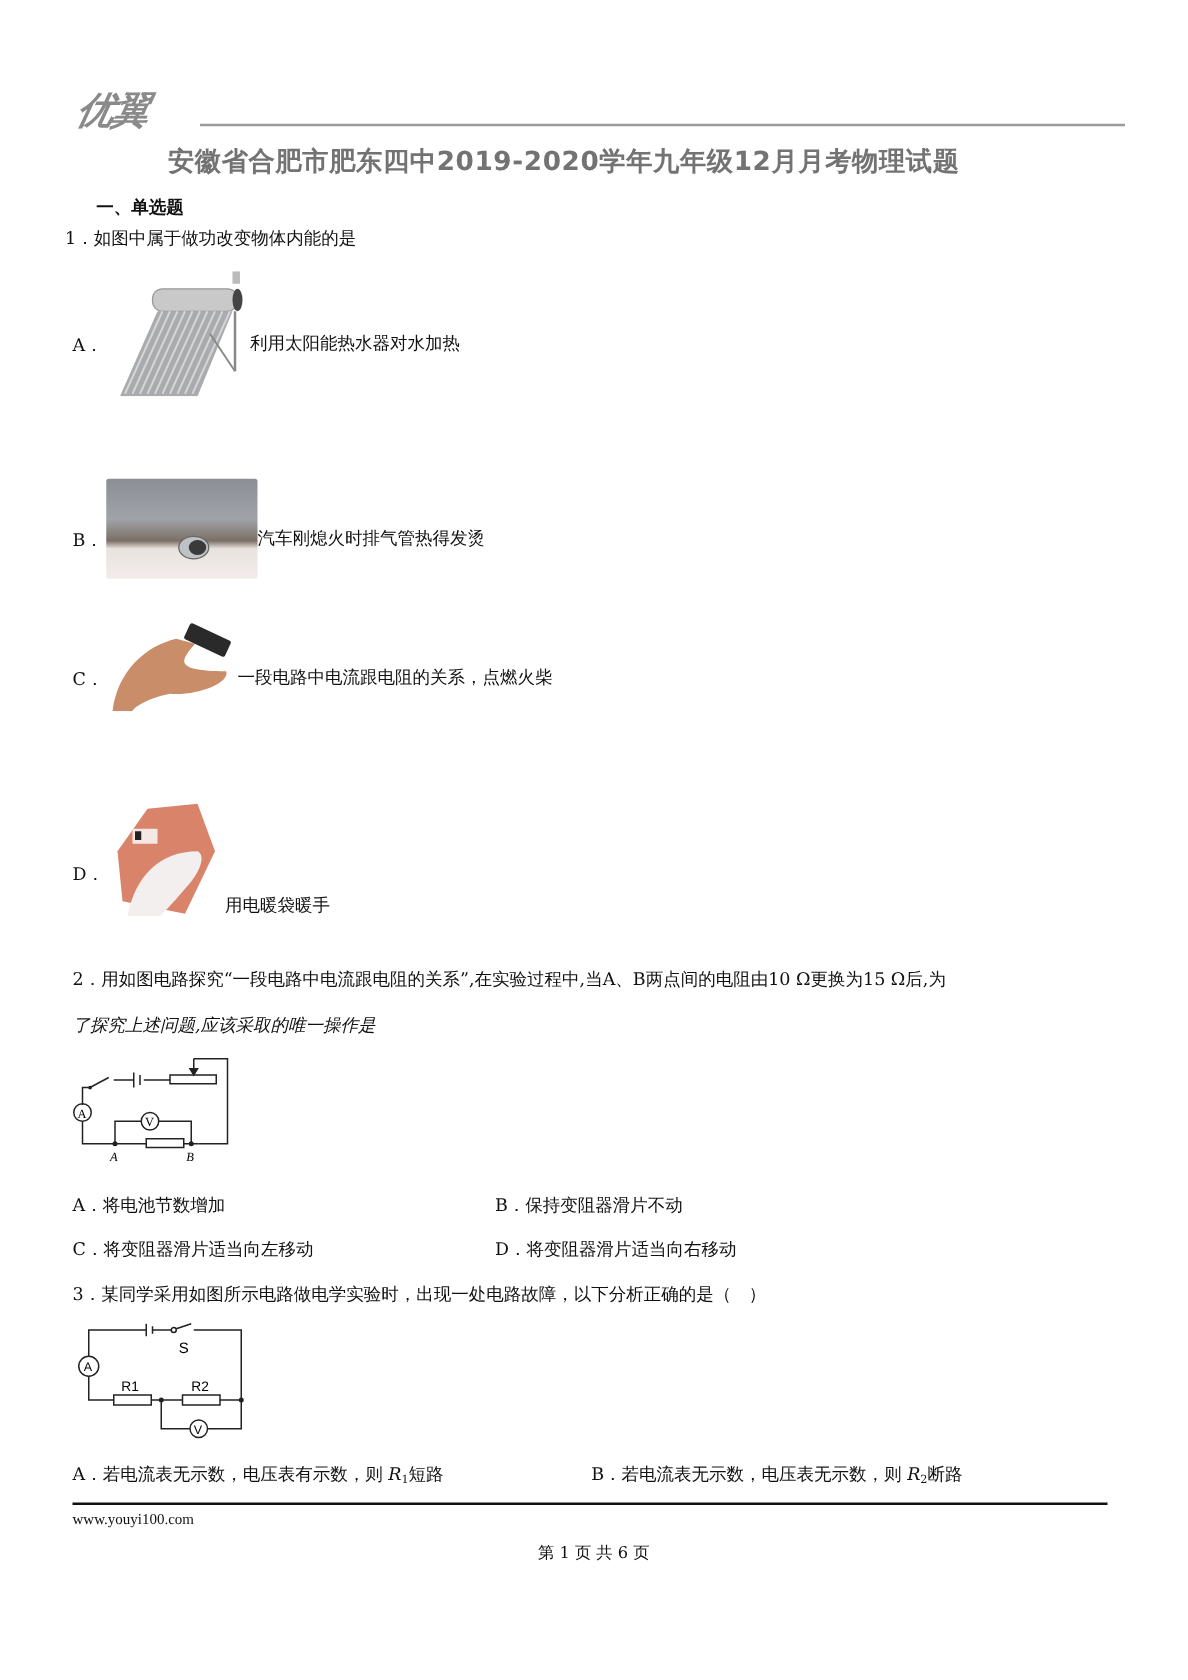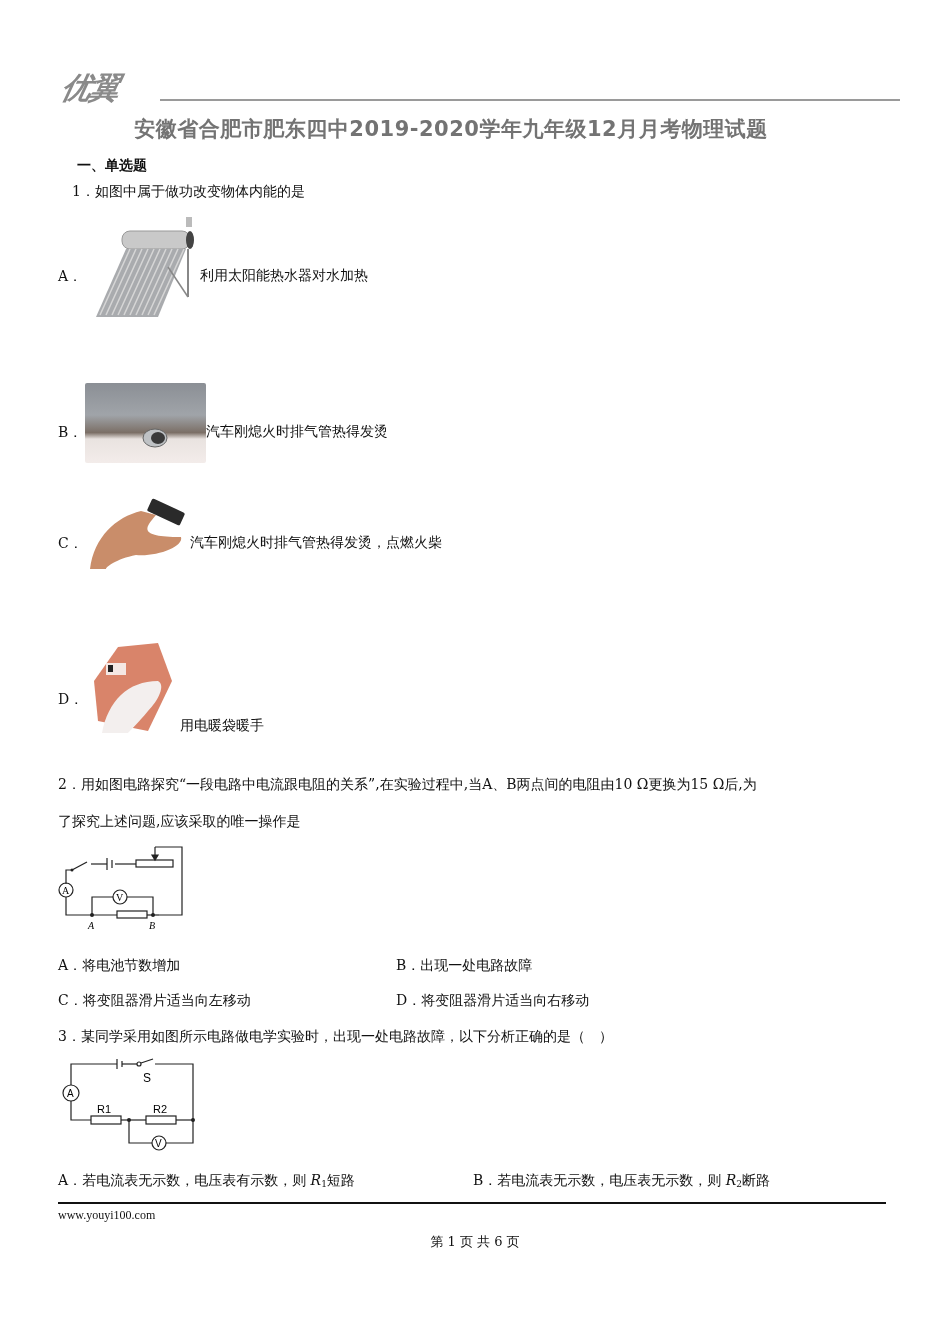--- a/index.html
+++ b/index.html
@@ -24,21 +24,21 @@
   i.var { font-style:italic; }
 </style>
 </head>
 <body>
 
 <div class="abs logo">优翼</div>
 <div class="abs logo-line"></div>
 <div class="abs title">安徽省合肥市肥东四中2019-2020学年九年级12月月考物理试题</div>
 <div class="abs section">一、单选题</div>
 
-<div class="abs q" style="left:72px;top:184px;">
+<div class="abs q" style="left:52px;top:184px;">
   <span>1．</span><span>如图中属于做功改变物体内能的是</span>
 </div>
 
 <span class="abs opt-label" style="left:58px;top:268px;">A．</span>
 <div class="img" style="left:88px;top:217px;width:108px;height:100px;">
   <svg width="108" height="100" viewBox="0 0 108 100">
     <rect x="98" y="0" width="6" height="10" fill="#bbb"></rect>
     <rect x="34" y="14" width="68" height="18" rx="8" fill="#c9c9c9" stroke="#999"></rect>
     <ellipse cx="102" cy="23" rx="4" ry="9" fill="#444"></ellipse>
     <polygon points="38,32 98,32 70,100 8,100" fill="#a9abae"></polygon>
@@ -69,37 +69,37 @@
 </div>
 <span class="abs q" style="left:206px;top:424px;">汽车刚熄火时排气管热得发烫</span>
 
 <span class="abs opt-label" style="left:58px;top:535px;">C．</span>
 <div class="img" style="left:86px;top:497px;width:102px;height:72px;">
   <svg width="102" height="72" viewBox="0 0 102 72">
     <path d="M4,72 C8,40 30,20 55,14 L70,18 C60,30 50,40 95,40 C98,50 70,60 50,58 C30,62 20,70 20,72 Z" fill="#c98d6a"></path>
     <rect x="62" y="8" width="36" height="14" rx="2" transform="rotate(25 80 15)" fill="#2a2a2a"></rect>
   </svg>
 </div>
-<span class="abs q" style="left:190px;top:535px;">汽车刚熄火时排气管热得发烫，点燃火柴</span>
+<span class="abs q" style="left:190px;top:535px;">一段电路中电流跟电阻的关系，点燃火柴</span>
 
 <span class="abs opt-label" style="left:58px;top:691px;">D．</span>
 <div class="img" style="left:88px;top:641px;width:88px;height:92px;">
   <svg width="88" height="92" viewBox="0 0 88 92">
     <path d="M6,40 L30,6 L70,2 L84,40 L60,90 L10,80 Z" fill="#d9846a"></path>
     <rect x="18" y="22" width="20" height="12" fill="#f4e8e4"></rect>
     <rect x="20" y="24" width="5" height="7" fill="#222"></rect>
     <path d="M14,92 C20,60 40,40 70,40 C78,44 70,60 60,70 C50,82 40,92 40,92 Z" fill="#f3efee"></path>
   </svg>
 </div>
 <span class="abs q" style="left:180px;top:691px;margin-top:27px;">用电暖袋暖手</span>
 
 <div class="abs q" style="left:58px;top:777px;white-space:nowrap;">
   <span>2．</span><span>用如图电路探究“一段电路中电流跟电阻的关系”,在实验过程中,当A、B两点间的电阻由10 Ω更换为15 Ω后,为</span>
 </div>
-<div class="abs q" style="left:58px;top:814px;">了探究上述问题,应该采取的唯一操作是</div>
+<div class="abs q" style="left:58px;top:814px;font-style:italic;">了探究上述问题,应该采取的唯一操作是</div>
 
 <div class="abs" style="left:55px;top:840px;width:130px;height:95px;">
   <svg width="130" height="95" viewBox="0 0 130 95" font-family="Liberation Serif, serif">
     <g stroke="#222" stroke-width="1.2" fill="none">
 
       <polyline points="100,7 127,7 127,75 104,75"></polyline>
       <polyline points="100,7 100,18"></polyline>
       <polygon points="97,15 103,15 100,20" fill="#222"></polygon>
       <rect x="81" y="20" width="37" height="7"></rect>
       <line x1="60" y1="24" x2="81" y2="24"></line>
@@ -123,21 +123,21 @@
     <text x="61" y="61" font-size="10">V</text>
     <text x="33" y="89" font-size="10" font-style="italic">A</text>
     <text x="94" y="89" font-size="10" font-style="italic">B</text>
   </svg>
 </div>
 
 <div class="abs q" style="left:58px;top:958px;">
   <span>A．</span><span>将电池节数增加</span>
 </div>
 <div class="abs q" style="left:396px;top:958px;">
-  <span>B．</span><span>出现一处电路故障</span>
+  <span>B．</span><span>保持变阻器滑片不动</span>
 </div>
 <div class="abs q" style="left:58px;top:993px;">
   <span>C．</span><span>将变阻器滑片适当向左移动</span>
 </div>
 <div class="abs q" style="left:396px;top:993px;">
   <span>D．</span><span>将变阻器滑片适当向右移动</span>
 </div>
 
 <div class="abs q" style="left:58px;top:1029px;">
   <span>3．</span><span>某同学采用如图所示电路做电学实验时，出现一处电路故障，以下分析正确的是（　）</span>

